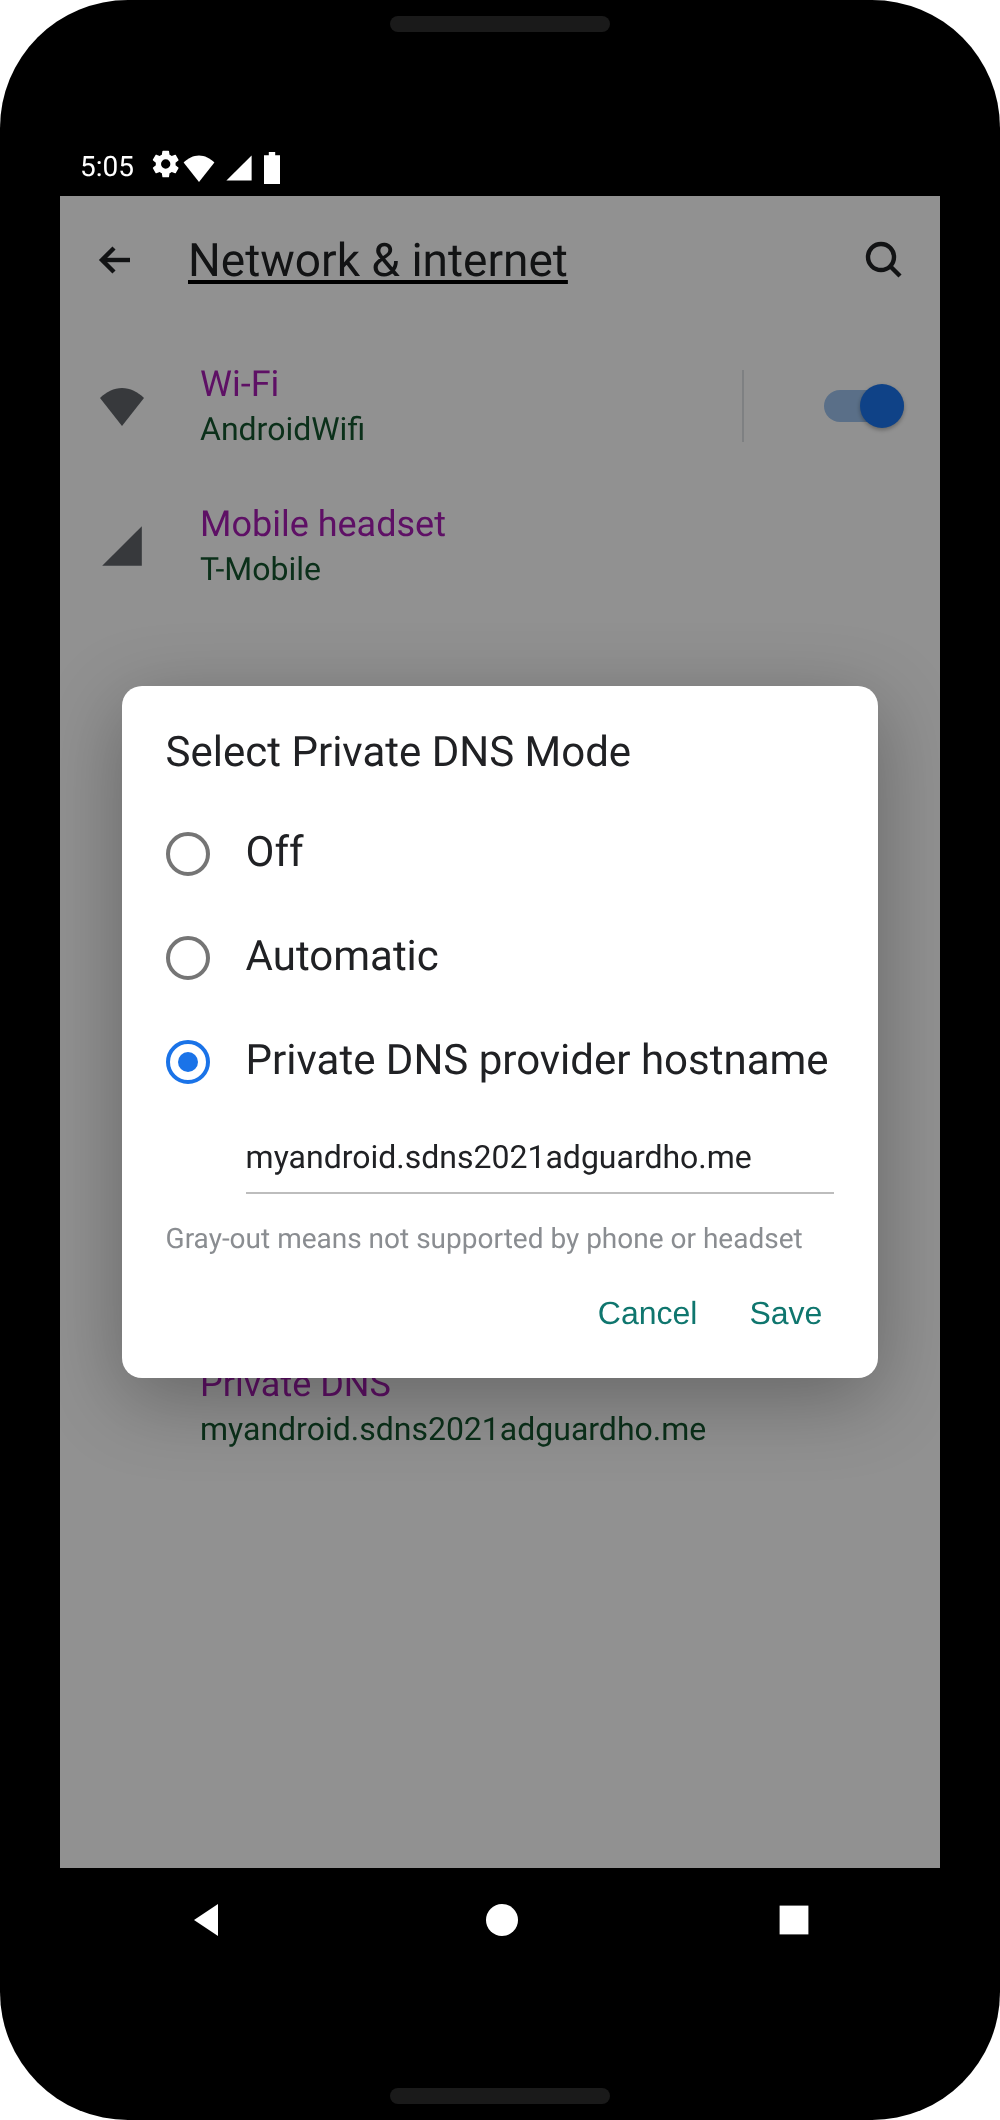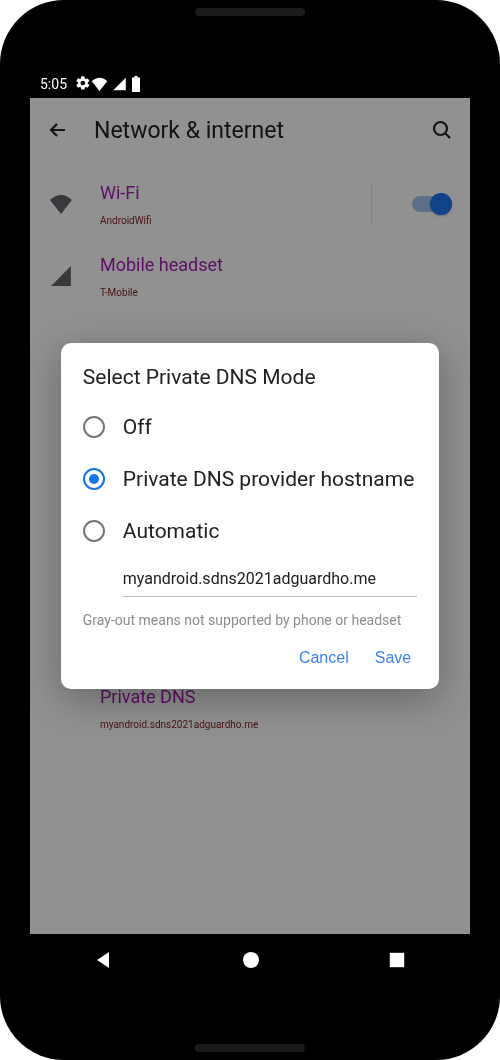--- a/index.html
+++ b/index.html
@@ -49,33 +49,33 @@
   }
   .status-left { display:flex; align-items:center; gap:8px; }
   .status-right { display:flex; align-items:center; gap:4px; }
   .status-right svg { display:block; }
 
   .settings-page {
     background:#fafafa; height:calc(100% - 28px - 56px);
     overflow:hidden; position:relative;
   }
   .appbar {
-    display:flex; align-items:center; height:64px; padding:0 14px; gap:22px;
+    display:flex; align-items:center; height:64px; padding:0 14px; gap:22px;text-decoration:underline;
   }
   .appbar-title { font-size:23px; color:#202124; flex:1; }
   .appbar .icon-btn { width:28px; height:28px; display:flex; align-items:center; justify-content:center; }
 
   .list { padding: 6px 0; }
   .row {
     display:flex; align-items:center; padding:14px 18px 14px 18px; gap:26px;
   }
   .row .lead { width:26px; display:flex; justify-content:center; color:#5f6368;}
   .row .body { flex:1; }
   .row .title { font-size:18px; color:#a21caf; }
-  .row .sub { font-size:10px; color:#7f1d1d; margin-top:12px; }
+  .row .sub { font-size:16px; color:#14532d; margin-top:2px; }
   .row .trail { }
 
   .switch {
     width:40px; height:22px; position:relative;
   }
   .switch .track { position:absolute; inset:3px 0; background:#9cc0ea; border-radius:10px; }
   .switch .thumb { position:absolute; right:0; top:0; width:22px; height:22px; background:#1a73e8; border-radius:50%; box-shadow:0 1px 2px rgba(0,0,0,.3);}
   .divider-v { width:1px; height:36px; background:#dadce0; margin:0 14px; }
 
   .nav-bar {
@@ -104,21 +104,21 @@
   }
   .radio-label { font-size:21px; color:#202124; }
   .hostname-wrap { padding-left:40px; margin-top:6px; margin-bottom:14px; }
   .hostname-input {
     width:100%; border:none; border-bottom:1px solid #bdbdbd;
     font-size:16px; padding:6px 0 8px 0; outline:none; color:#202124;
     font-family:inherit; background:transparent;
   }
   .helper { font-size:14px; color:#8a8d91; line-height:1.4; margin:6px 0 8px 0; }
   .dialog-actions { display:flex; justify-content:flex-end; gap:26px; padding:10px 6px 12px 0; }
-  .dlg-btn { color:#3b82f6; font-size:16px; font-weight:500; background:none; border:none; cursor:pointer; }
+  .dlg-btn { color:#0f766e; font-size:16px; font-weight:500; background:none; border:none; cursor:pointer; }
 </style>
 </head>
 <body>
 
 <div class="phone">
   <div class="speaker-top"></div>
   <div class="camera c1"></div>
   <div class="camera c2"></div>
   <div class="side-btn pwr"></div>
   <div class="side-btn vol"></div>
@@ -233,26 +233,26 @@
 
       <div class="scrim" style="top:28px; bottom:56px;">
         <div class="dialog">
           <div class="dialog-title">Select Private DNS Mode</div>
 
           <div class="radio-row">
             <div class="radio"></div>
             <div class="radio-label">Off</div>
           </div>
           <div class="radio-row">
+            <div class="radio"></div>
+            <div class="radio-label">Automatic</div>
+          </div>
+          <div class="radio-row">
             <div class="radio selected"></div>
             <div class="radio-label">Private DNS provider hostname</div>
-          </div>
-          <div class="radio-row">
-            <div class="radio"></div>
-            <div class="radio-label">Automatic</div>
           </div>
 
           <div class="hostname-wrap">
             <input class="hostname-input" type="text" value="myandroid.sdns2021adguardho.me" style="">
           </div>
 
           <div class="helper">Gray-out means not supported by phone or headset</div>
 
           <div class="dialog-actions">
             <button class="dlg-btn">Cancel</button>

